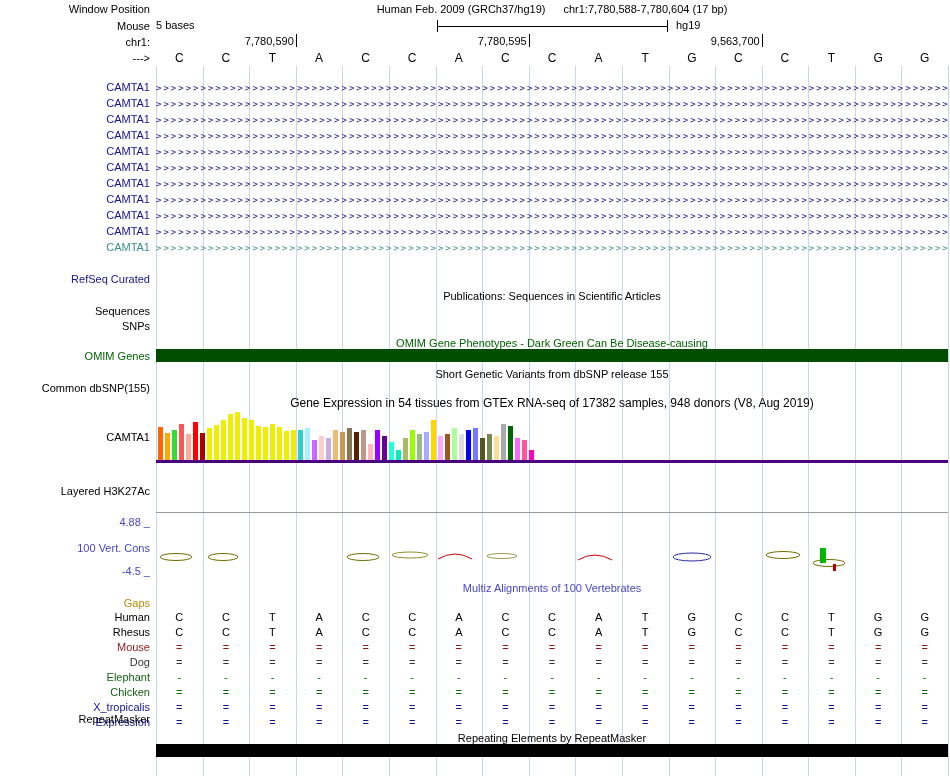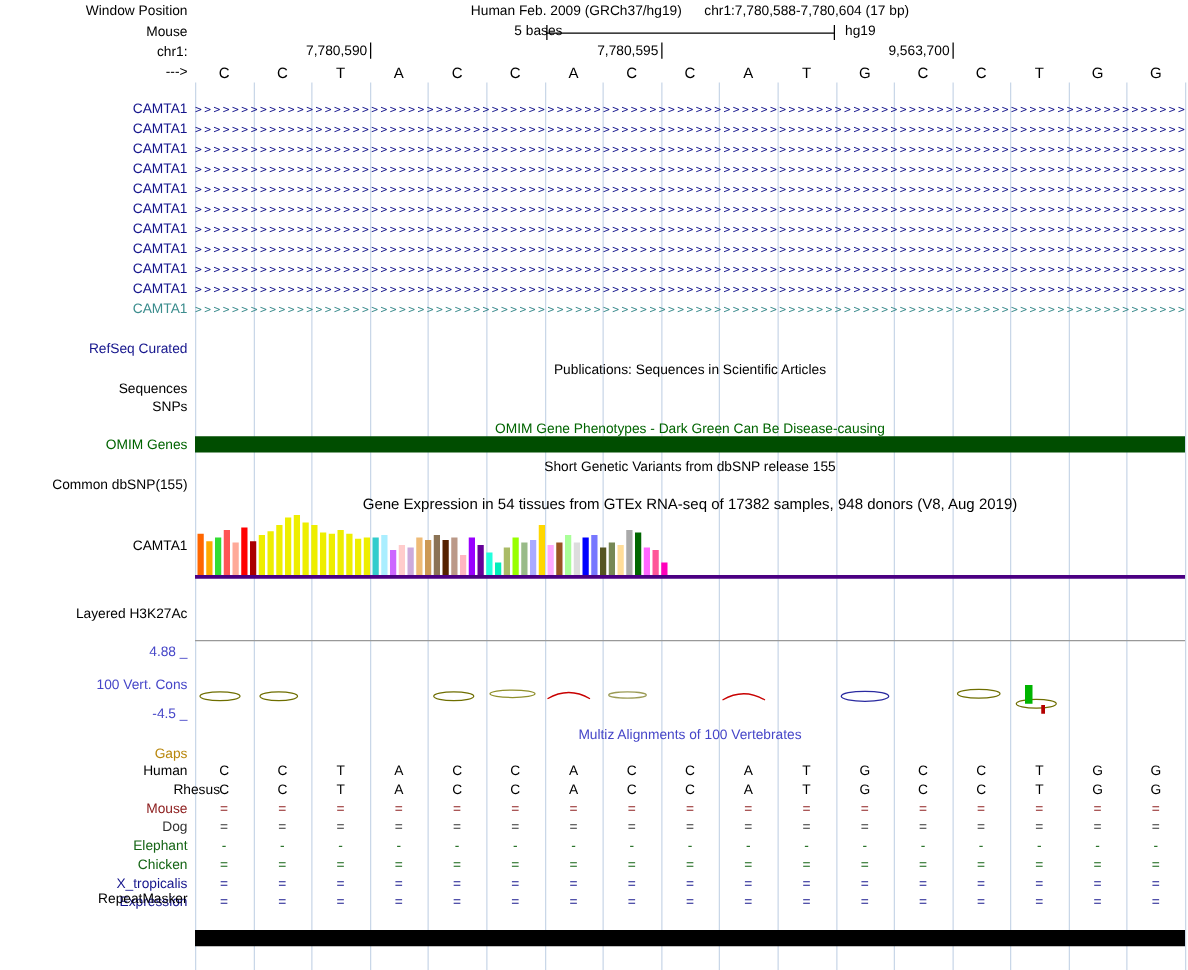--- a/index.html
+++ b/index.html
@@ -43,21 +43,21 @@
       <div class="gl" style="left: 901.4px;"></div>
       <div class="gl" style="left: 948px;"></div>
     </div>
 
   <div class="llabel" style="top:2px">Window Position</div>
   <div class="ttitle" style="top:2px">
     <span>Human Feb. 2009 (GRCh37/hg19)</span><span style="display:inline-block;width:18px"></span><span>chr1:7,780,588-7,780,604 (17 bp)</span>
   </div>
 
   <div class="llabel" style="top:19px">Mouse</div>
-  <div class="abs" style="left:174px;top:19px;width:276px;text-align:right">5 bases</div>
+  <div class="abs" style="left:156px;top:19px;width:276px;text-align:left">5 bases</div>
   <div class="tick" style="left:437px;top:20px;height:12px"></div>
   <div class="abs" style="left:437px;top:26px;width:231px;height:1px;background:#000"></div>
   <div class="tick" style="left:667px;top:20px;height:12px"></div>
   <div class="abs" style="left:676px;top:19px">hg19</div>
 
   <div class="llabel" style="top:35px">chr1:</div>
   <div id="coord-ruler" class="abs" style="left:0;top:0">
       <div class="abs" style="left: 220.765px; top: 35px; width: 73px; text-align: right;">7,780,590</div>
       <div class="tick" style="left: 295.8px; top: 34px; height: 13px;"></div>
       <div class="abs" style="left: 453.706px; top: 35px; width: 73px; text-align: right;">7,780,595</div>
@@ -220,21 +220,21 @@
       <div class="mzcell" style="left: 482.1px; top: 610px; width: 46.6px; color: rgb(0, 0, 0);">C</div>
       <div class="mzcell" style="left: 528.7px; top: 610px; width: 46.6px; color: rgb(0, 0, 0);">C</div>
       <div class="mzcell" style="left: 575.3px; top: 610px; width: 46.6px; color: rgb(0, 0, 0);">A</div>
       <div class="mzcell" style="left: 621.9px; top: 610px; width: 46.6px; color: rgb(0, 0, 0);">T</div>
       <div class="mzcell" style="left: 668.5px; top: 610px; width: 46.6px; color: rgb(0, 0, 0);">G</div>
       <div class="mzcell" style="left: 715.1px; top: 610px; width: 46.6px; color: rgb(0, 0, 0);">C</div>
       <div class="mzcell" style="left: 761.6px; top: 610px; width: 46.6px; color: rgb(0, 0, 0);">C</div>
       <div class="mzcell" style="left: 808.2px; top: 610px; width: 46.6px; color: rgb(0, 0, 0);">T</div>
       <div class="mzcell" style="left: 854.8px; top: 610px; width: 46.6px; color: rgb(0, 0, 0);">G</div>
       <div class="mzcell" style="left: 901.4px; top: 610px; width: 46.6px; color: rgb(0, 0, 0);">G</div>
-      <div class="llabel" style="top: 625px; color: rgb(0, 0, 0); padding-left: 26px;">Rhesus</div>
+      <div class="llabel" style="top: 625px; color: rgb(0, 0, 0);">Rhesus</div>
       <div class="mzcell" style="left: 156px; top: 625px; width: 46.6px; color: rgb(0, 0, 0);">C</div>
       <div class="mzcell" style="left: 202.6px; top: 625px; width: 46.6px; color: rgb(0, 0, 0);">C</div>
       <div class="mzcell" style="left: 249.2px; top: 625px; width: 46.6px; color: rgb(0, 0, 0);">T</div>
       <div class="mzcell" style="left: 295.8px; top: 625px; width: 46.6px; color: rgb(0, 0, 0);">A</div>
       <div class="mzcell" style="left: 342.4px; top: 625px; width: 46.6px; color: rgb(0, 0, 0);">C</div>
       <div class="mzcell" style="left: 388.9px; top: 625px; width: 46.6px; color: rgb(0, 0, 0);">C</div>
       <div class="mzcell" style="left: 435.5px; top: 625px; width: 46.6px; color: rgb(0, 0, 0);">A</div>
       <div class="mzcell" style="left: 482.1px; top: 625px; width: 46.6px; color: rgb(0, 0, 0);">C</div>
       <div class="mzcell" style="left: 528.7px; top: 625px; width: 46.6px; color: rgb(0, 0, 0);">C</div>
       <div class="mzcell" style="left: 575.3px; top: 625px; width: 46.6px; color: rgb(0, 0, 0);">A</div>
@@ -348,15 +348,16 @@
       <div class="mzcell" style="left: 575.3px; top: 715px; width: 46.6px; color: rgb(20, 20, 140);">=</div>
       <div class="mzcell" style="left: 621.9px; top: 715px; width: 46.6px; color: rgb(20, 20, 140);">=</div>
       <div class="mzcell" style="left: 668.5px; top: 715px; width: 46.6px; color: rgb(20, 20, 140);">=</div>
       <div class="mzcell" style="left: 715.1px; top: 715px; width: 46.6px; color: rgb(20, 20, 140);">=</div>
       <div class="mzcell" style="left: 761.6px; top: 715px; width: 46.6px; color: rgb(20, 20, 140);">=</div>
       <div class="mzcell" style="left: 808.2px; top: 715px; width: 46.6px; color: rgb(20, 20, 140);">=</div>
       <div class="mzcell" style="left: 854.8px; top: 715px; width: 46.6px; color: rgb(20, 20, 140);">=</div>
       <div class="mzcell" style="left: 901.4px; top: 715px; width: 46.6px; color: rgb(20, 20, 140);">=</div>
     </div>
 
+  <div class="ttitle" style="top:731px">Repeating Elements by RepeatMasker</div>
   <div class="llabel" style="top:712px">RepeatMasker</div>
   <div class="abs" style="left:156px;top:744px;width:792px;height:13px;background:#000"></div>
 </div>
 
 </body></html>

